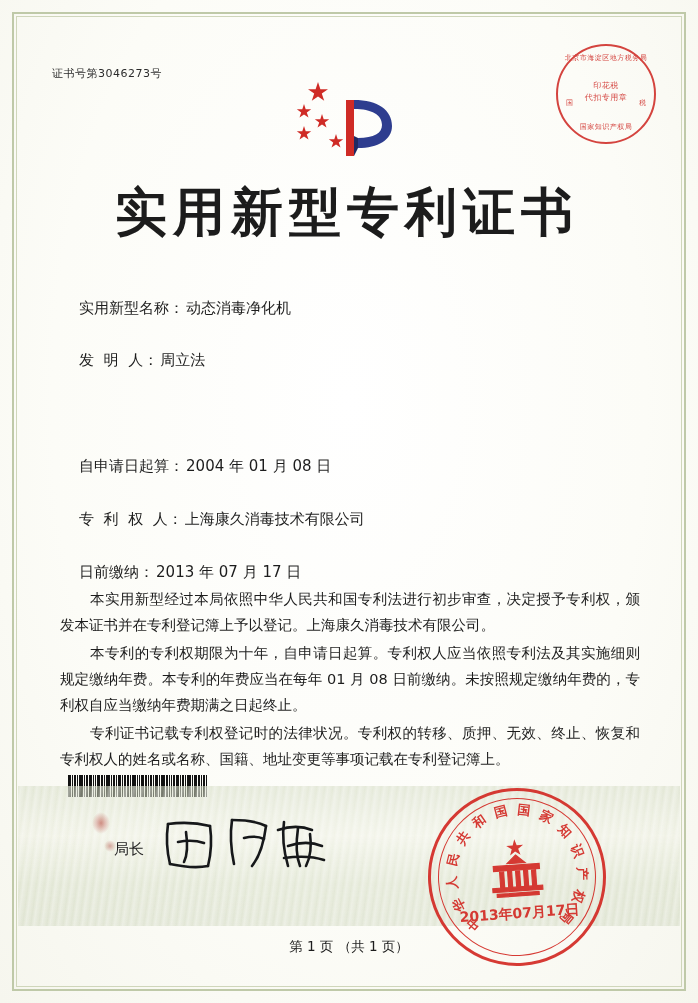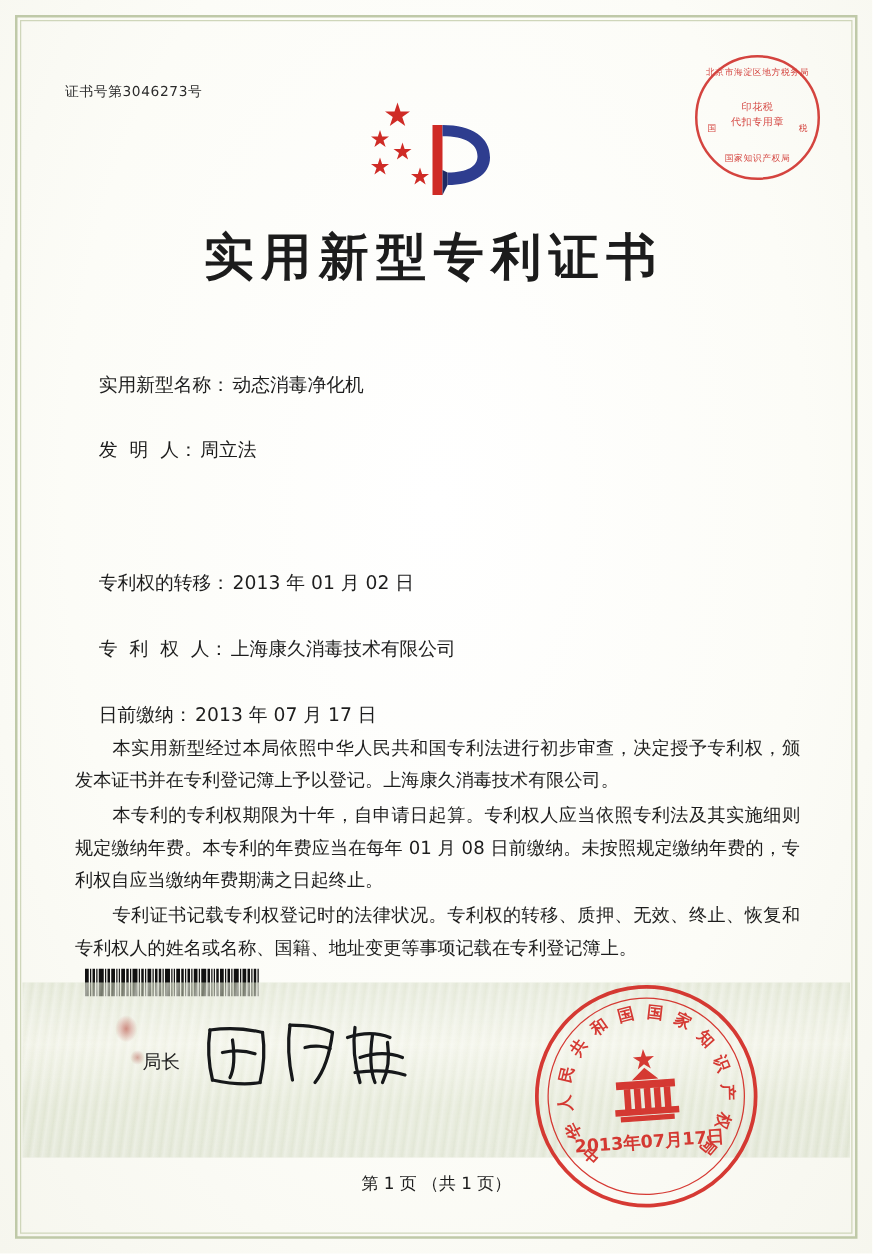--- a/index.html
+++ b/index.html
@@ -89,21 +89,21 @@
   }
   #top-stamp .side-left { left: 8px; }
   #top-stamp .side-right { right: 8px; }
 
   
   #main-title {
     position: absolute;
     left: 0; right: 4px;
     top: 178px;
     text-align: center;
-    font-size: 40px;
+    font-size: 52px;
     font-weight: bold;
     letter-spacing: 6px;
     color: #1c1c1c;
     font-family: Liberation Serif, serif;
   }
 
   
   .field {
     position: absolute;
     left: 60px;
@@ -304,21 +304,21 @@
 
   <div id="main-title">实用新型专利证书</div>
 
   <div class="field" id="f2">
     <span class="label">发  明  人：</span><span class="value">周立法</span>
   </div>
   <div class="field" id="f1">
     <span class="label">实用新型名称：</span><span class="value">动态消毒净化机</span>
   </div>
   <div class="field" id="f4">
-    <span class="label">专利权的转移：</span><span class="value">2013 年 01 月 02 日</span>
+    <span class="label">自申请日起算：</span><span class="value">2004 年 01 月 08 日</span>
   </div>
   <div class="field" id="f5">
     <span class="label">专  利  权  人：</span><span class="value">上海康久消毒技术有限公司</span>
   </div>
   <div class="field" id="f6">
     <span class="label">日前缴纳：</span><span class="value">2013 年 07 月 17 日</span>
   </div>
 
   <div class="para" id="p1">本实用新型经过本局依照中华人民共和国专利法进行初步审查，决定授予专利权，颁发本证书并在专利登记簿上予以登记。上海康久消毒技术有限公司。</div>
   <div class="para" id="p2">本专利的专利权期限为十年，自申请日起算。专利权人应当依照专利法及其实施细则规定缴纳年费。本专利的年费应当在每年 01 月 08 日前缴纳。未按照规定缴纳年费的，专利权自应当缴纳年费期满之日起终止。</div>

